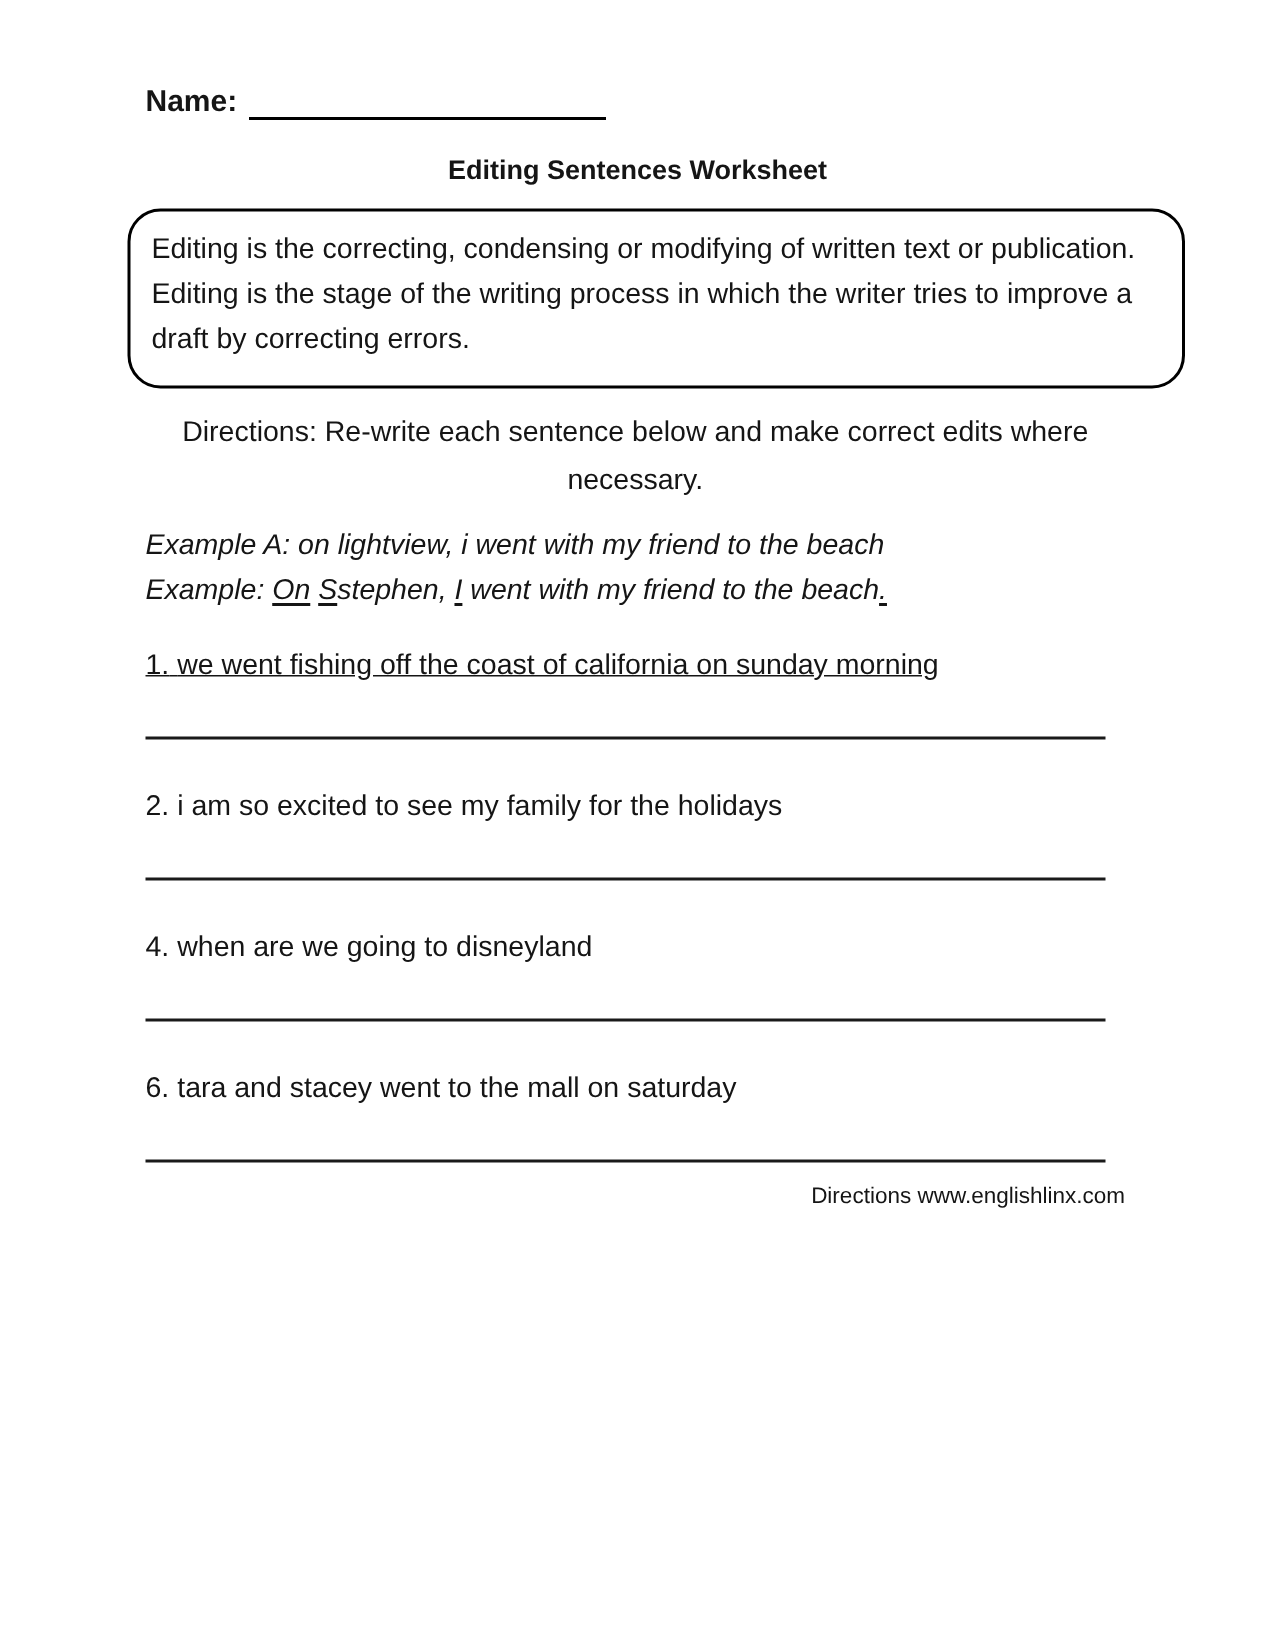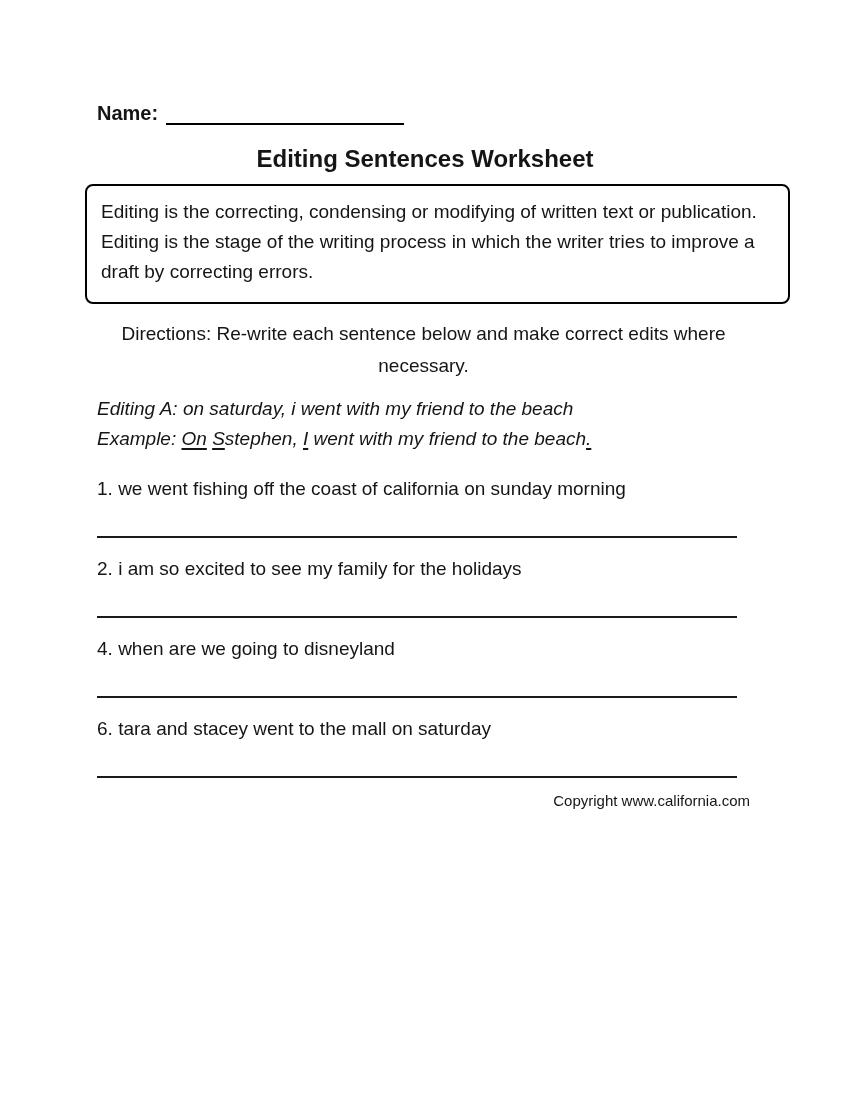--- a/index.html
+++ b/index.html
@@ -4,46 +4,46 @@
 <style>
   * { margin: 0; padding: 0; box-sizing: border-box; }
   html, body { background: #ffffff; }
   body {
     width: 850px; height: 1100px;
     font-family: "Liberation Sans", sans-serif;
     color: #151515;
     position: relative;
     overflow: hidden;
   }
-  .page { width: 850px; height: 1056px; padding-top: 102px; }
+  .page { width: 850px; height: 1056px; padding-top: 57px; }
 
   
   .header-row {
     display: flex; justify-content: space-between; align-items: flex-end;
     margin-left: 97px; margin-right: 100px;
   }
   .field-group { display: flex; align-items: flex-end; }
   .field-label { font-weight: bold; font-size: 20px; line-height: 23px; }
   .blank-line {
     display: inline-block; border-bottom: 2.5px solid #000;
     height: 20px; margin-left: 8px;
   }
   .name-blank { width: 238px; }
   .date-blank { width: 155px; }
 
   
   .title {
-    text-align: center; font-weight: bold; font-size: 24px;
+    text-align: center; font-weight: bold; font-size: 18px;
     margin-top: 22px; line-height: 23px;
   }
 
   
   .definition-box {
     margin: 14px 0 0 85px; width: 705px;
-    border: 2.5px solid #000; border-radius: 8px;
+    border: 2.5px solid #000; border-radius: 22px;
     padding: 11px 20px 15px 14px;
     font-size: 19px; line-height: 30px;
   }
 
   
   .directions {
     margin: 14px 100px 0 97px;
     font-size: 19px; line-height: 32px; text-align: center;
   }
 
@@ -54,22 +54,22 @@
   }
   .example p { white-space: pre-wrap; }
   .u {
     text-decoration: underline;
     text-decoration-thickness: 2px;
     text-underline-offset: 3px;
   }
 
   
   .sentences { margin-left: 97px; }
-  .sentence-block { margin-top: 20px; }
-  .sentence-block.first { margin-top: 24px; }
+  .sentence-block { margin-top: 34px; }
+  .sentence-block.first { margin-top: 24px; text-decoration: underline; }
   .sentence-text { font-size: 19px; line-height: 22px; }
   .answer-blank {
     width: 640px; height: 0;
     border-bottom: 2px solid #1a1a1a;
     margin-top: 36px;
   }
 
   
   .footer {
     margin: 14px 100px 0 0;
@@ -90,21 +90,21 @@
 
   <div class="title">Editing Sentences Worksheet</div>
 
   <div class="definition-box">
     <span>Editing is the correcting, condensing or modifying of written text or publication. Editing is the stage of the writing process in which the writer tries to improve a draft by correcting errors.</span>
   </div>
 
   <div class="directions">Directions: Re-write each sentence below and make correct edits where necessary.</div>
 
   <div class="example">
-    <p>Editing A: on saturday, i went with my friend to the beach</p>
+    <p>Example A: on lightview, i went with my friend to the beach</p>
     <p><span>Example: </span><span class="u">On</span><span> </span><span class="u">S</span><span>stephen, </span><span class="u">I</span><span> went with my friend to the beach</span><span class="u">.</span></p>
   </div>
 
   <div class="sentences">
 
     <div class="sentence-block first">
       <p class="sentence-text"><span>1.</span> <span>we went fishing off the coast of california on sunday morning</span></p>
       <div class="answer-blank"></div>
     </div>
 
@@ -121,16 +121,16 @@
 
 
     <div class="sentence-block">
       <p class="sentence-text"><span>6.</span> <span>tara and stacey went to the mall on saturday</span></p>
       <div class="answer-blank"></div>
     </div>
 
   </div>
 
   <div class="footer">
-    <span>Copyright www.california.com</span>
+    <span>Directions www.englishlinx.com</span>
   </div>
 
 </div>
 
 </body></html>

